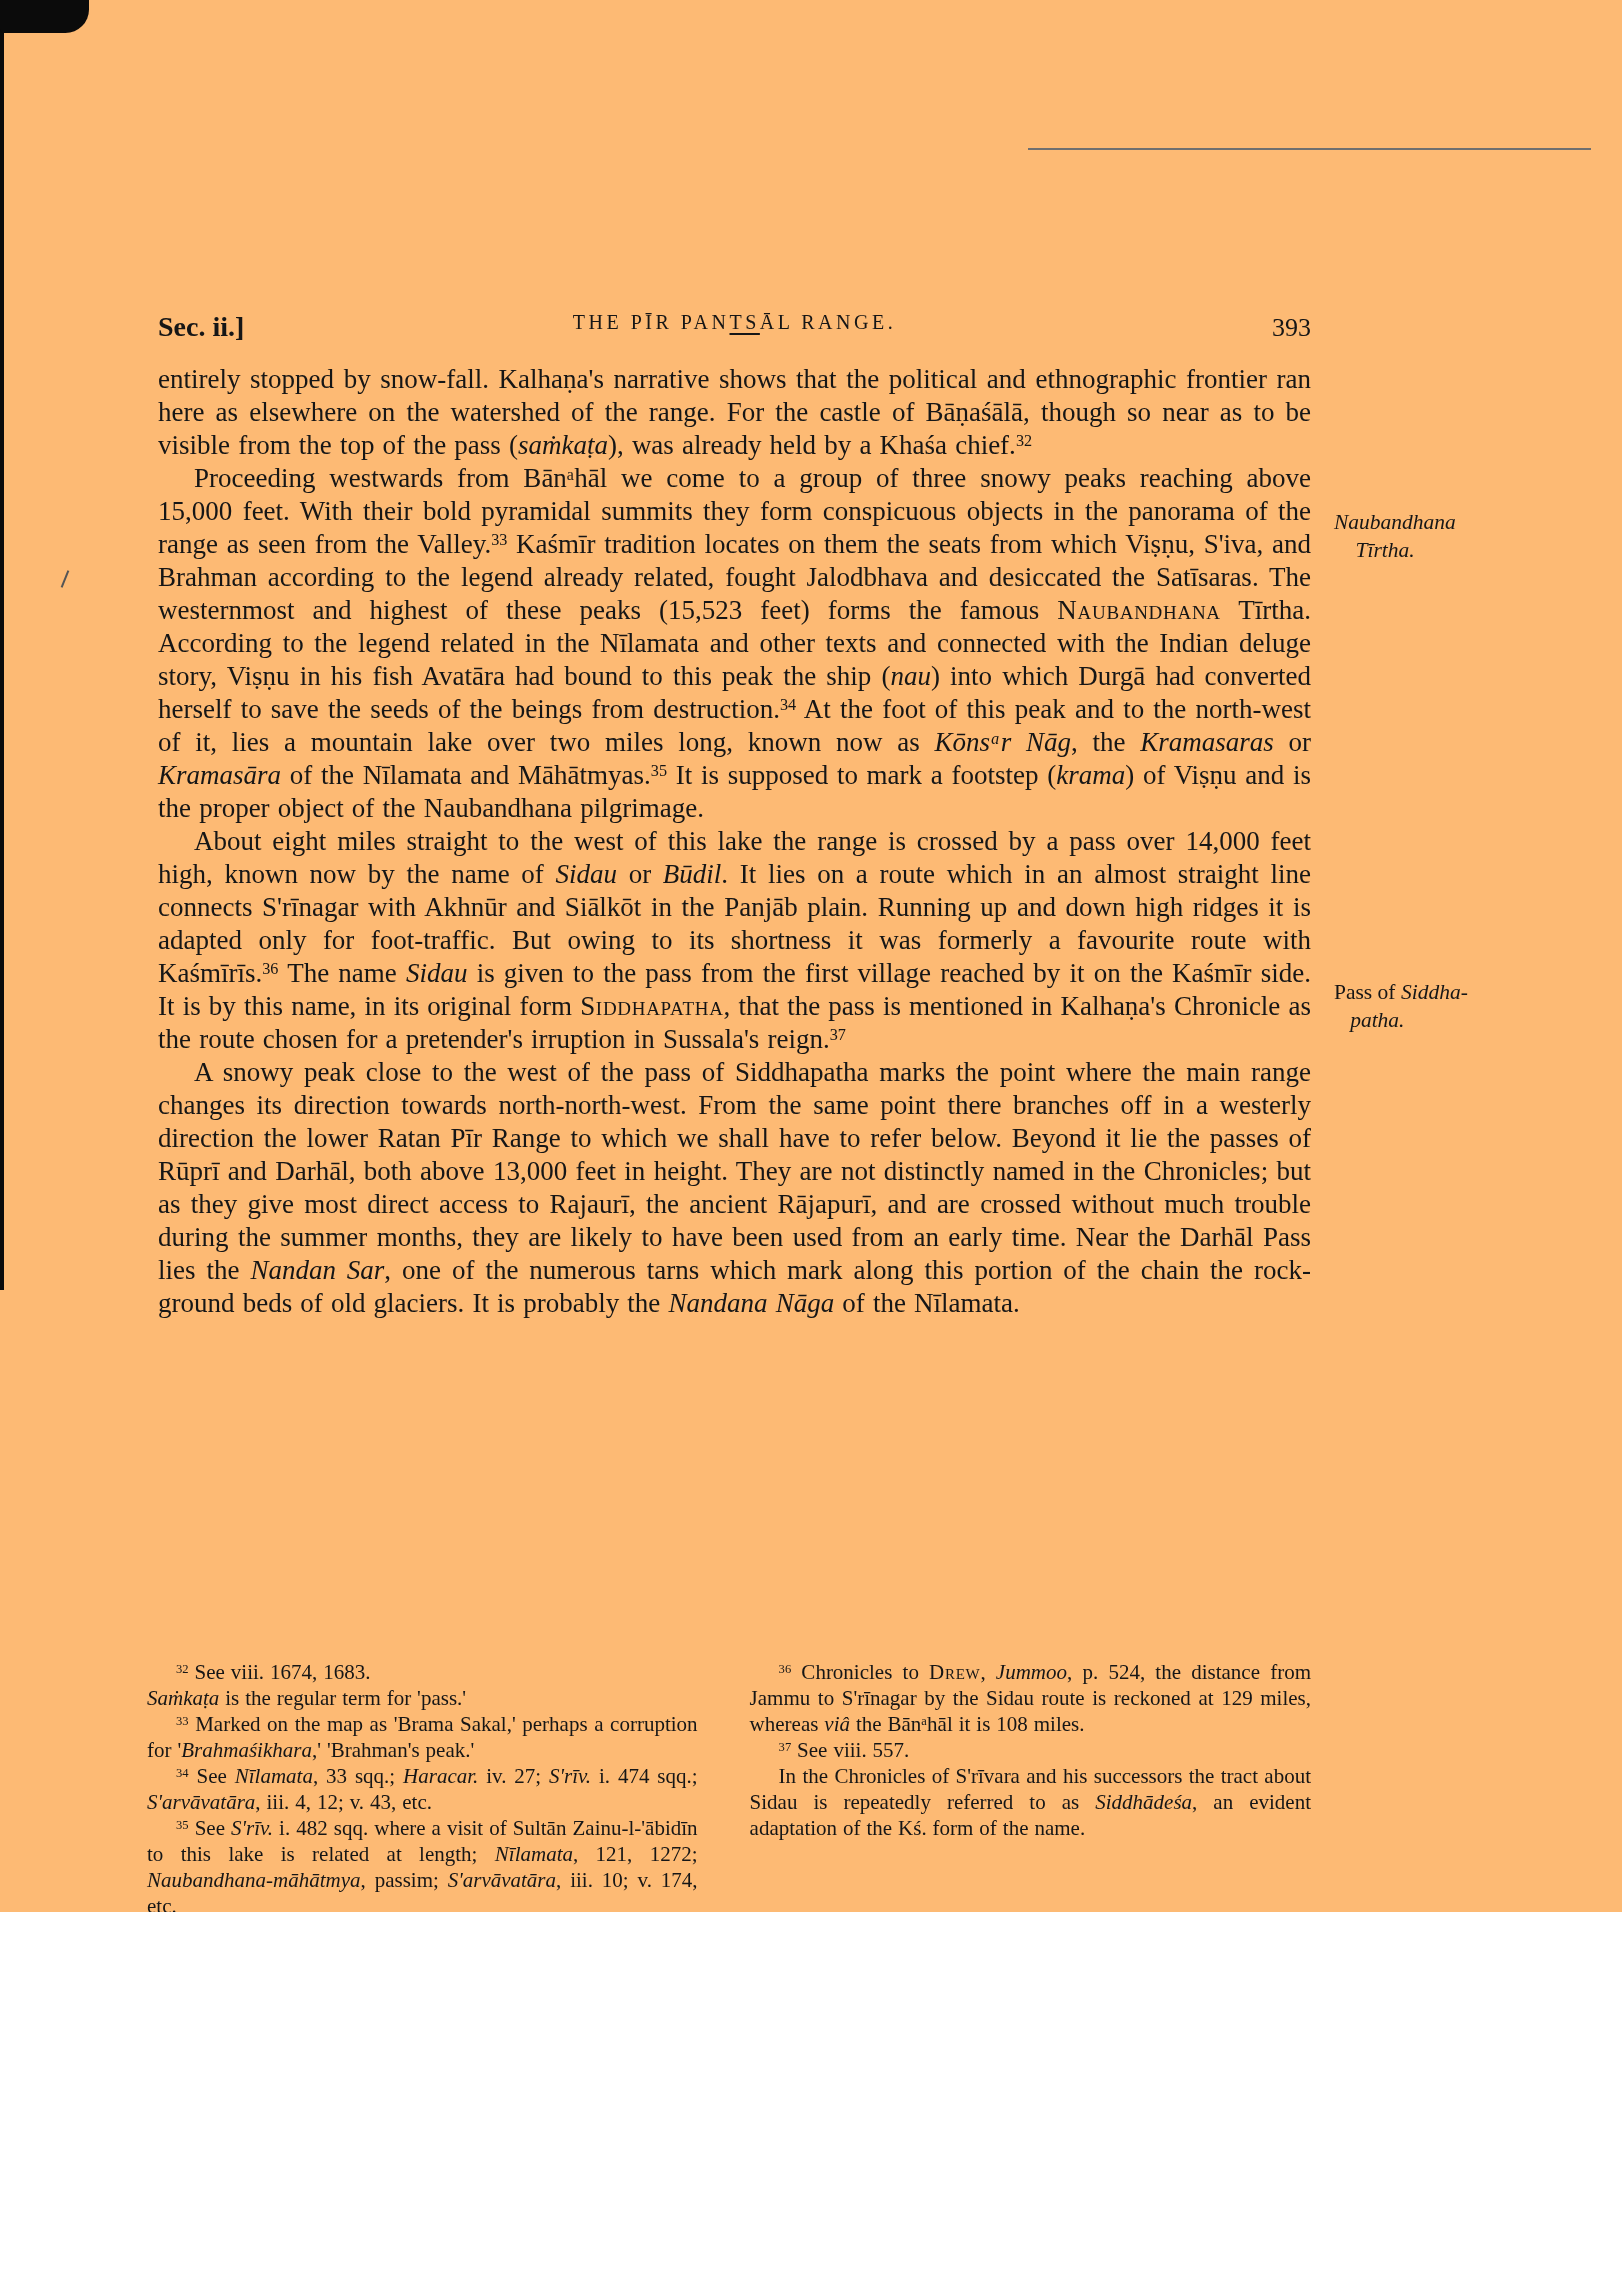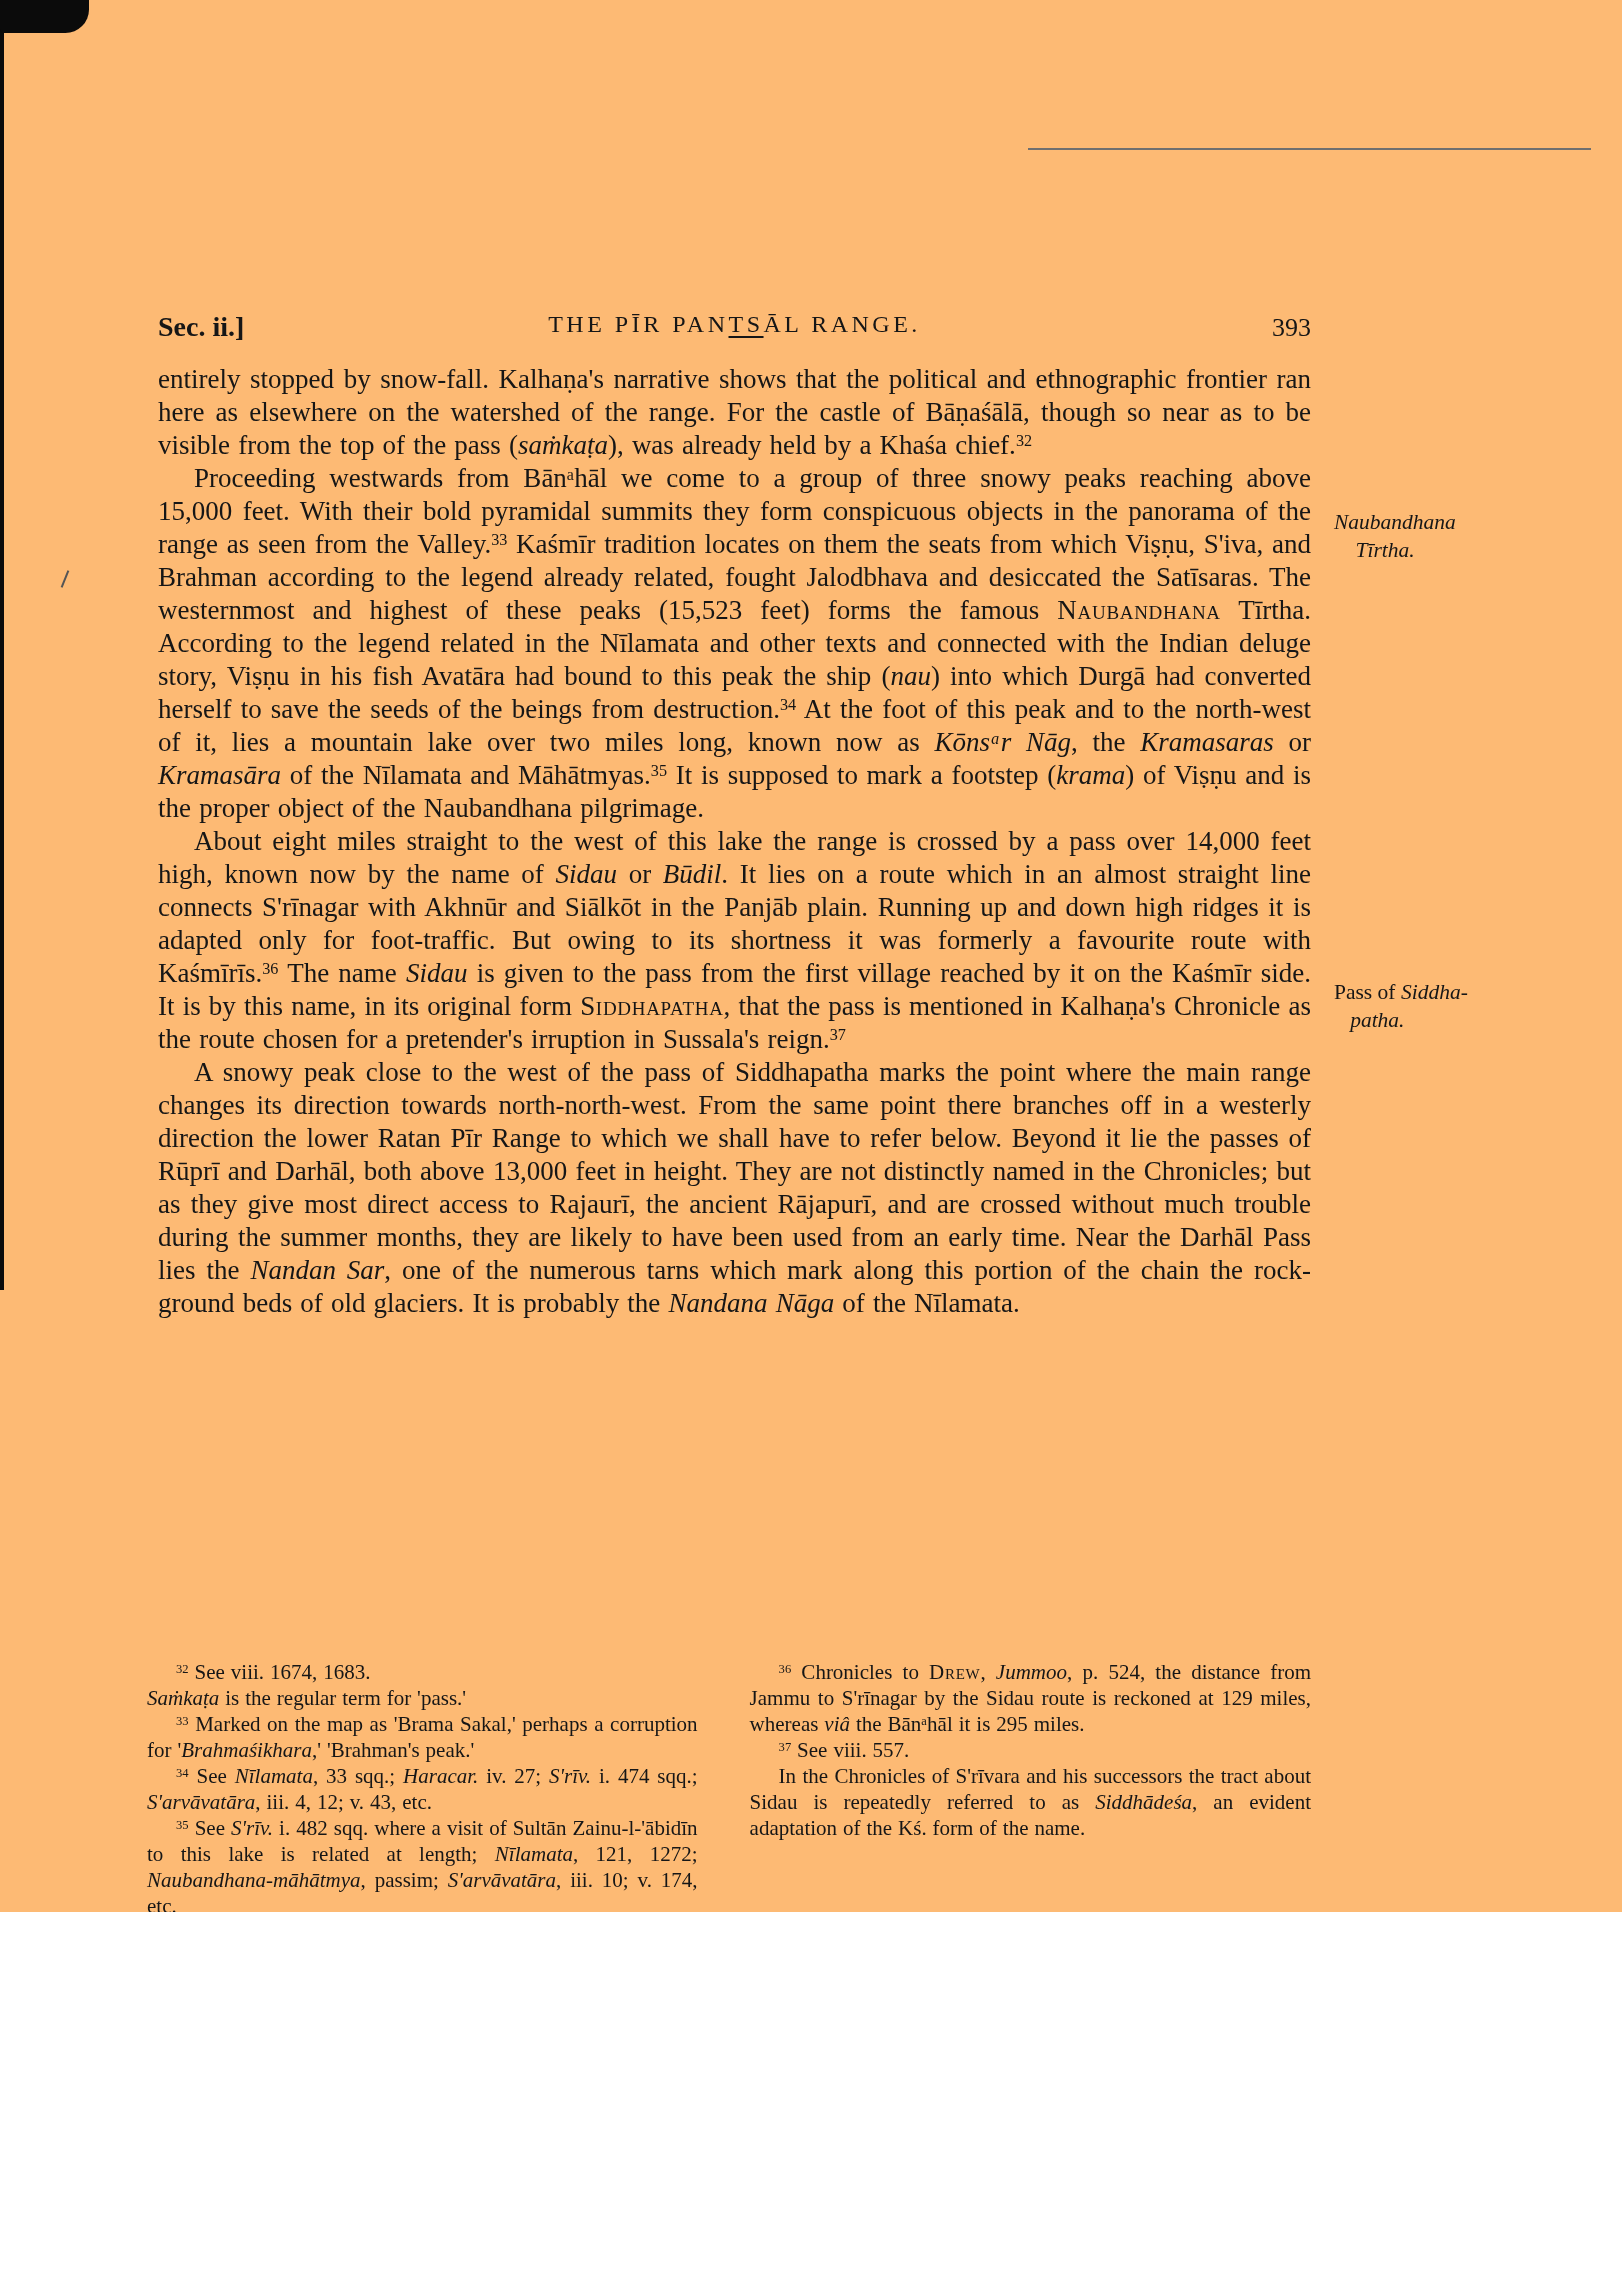--- a/index.html
+++ b/index.html
@@ -26,21 +26,21 @@
 
   
   .running-head {
     position: absolute;
     left: 158px; top: 311px; width: 1153px;
     display: flex; justify-content: space-between; align-items: baseline;
   }
   .rh-left { font-weight: bold; font-size: 28px; }
   .rh-center {
     position: absolute; left: 50%; transform: translateX(-50%);
-    font-size: 24px; letter-spacing: 3.5px; white-space: nowrap;
+    font-size: 20px; letter-spacing: 3.5px; white-space: nowrap;
   }
   .rh-right { font-size: 26px; }
 
   
   .text-block {
     position: absolute;
     left: 158px; top: 363px; width: 1153px;
     font-size: 27px; line-height: 33px;
     text-align: justify;
     word-spacing: 1.4px;
@@ -109,20 +109,20 @@
 
   <section class="footnotes">
     <div class="fn-col fn-left">
       <p class="fn"><span class="seg-sup">32</span><span> See viii. 1674, 1683.</span></p>
       <p class="fn flush"><span class="seg-i">Saṁkaṭa</span><span> is the regular term for 'pass.'</span></p>
       <p class="fn"><span class="seg-sup">33</span><span> Marked on the map as 'Brama Sakal,' perhaps a corruption for '</span><span class="seg-i">Brahmaśikhara</span><span>,' 'Brahman's peak.'</span></p>
       <p class="fn"><span class="seg-sup">34</span><span> See </span><span class="seg-i">Nīlamata</span><span>, 33 sqq.; </span><span class="seg-i">Haracar.</span><span> iv. 27; </span><span class="seg-i">S'rīv.</span><span> i. 474 sqq.; </span><span class="seg-i">S'arvāvatāra</span><span>, iii. 4, 12; v. 43, etc.</span></p>
       <p class="fn"><span class="seg-sup">35</span><span> See </span><span class="seg-i">S'rīv.</span><span> i. 482 sqq. where a visit of Sultān Zainu-l-'ābidīn to this lake is related at length; </span><span class="seg-i">Nīlamata</span><span>, 121, 1272; </span><span class="seg-i">Naubandhana-māhātmya</span><span>, passim; </span><span class="seg-i">S'arvāvatāra</span><span>, iii. 10; v. 174, etc.</span></p>
     </div>
     <div class="fn-col fn-right">
-      <p class="fn"><span class="seg-sup">36</span><span> Chronicles to </span><span class="seg-sc">Drew</span><span>, </span><span class="seg-i">Jummoo</span><span>, p. 524, the distance from Jammu to S'rīnagar by the Sidau route is reckoned at 129 miles, whereas </span><span class="seg-i">viâ</span><span> the Bānᵃhāl it is 295 miles.</span></p>
+      <p class="fn"><span class="seg-sup">36</span><span> Chronicles to </span><span class="seg-sc">Drew</span><span>, </span><span class="seg-i">Jummoo</span><span>, p. 524, the distance from Jammu to S'rīnagar by the Sidau route is reckoned at 129 miles, whereas </span><span class="seg-i">viâ</span><span> the Bānᵃhāl it is 108 miles.</span></p>
       <p class="fn"><span class="seg-sup">37</span><span> See viii. 557.</span></p>
       <p class="fn"><span>In the Chronicles of S'rīvara and his successors the tract about Sidau is repeatedly referred to as </span><span class="seg-i">Siddhādeśa</span><span>, an evident adaptation of the Kś. form of the name.</span></p>
     </div>
   </section>
 
 </div>
 
 
 </body></html>

